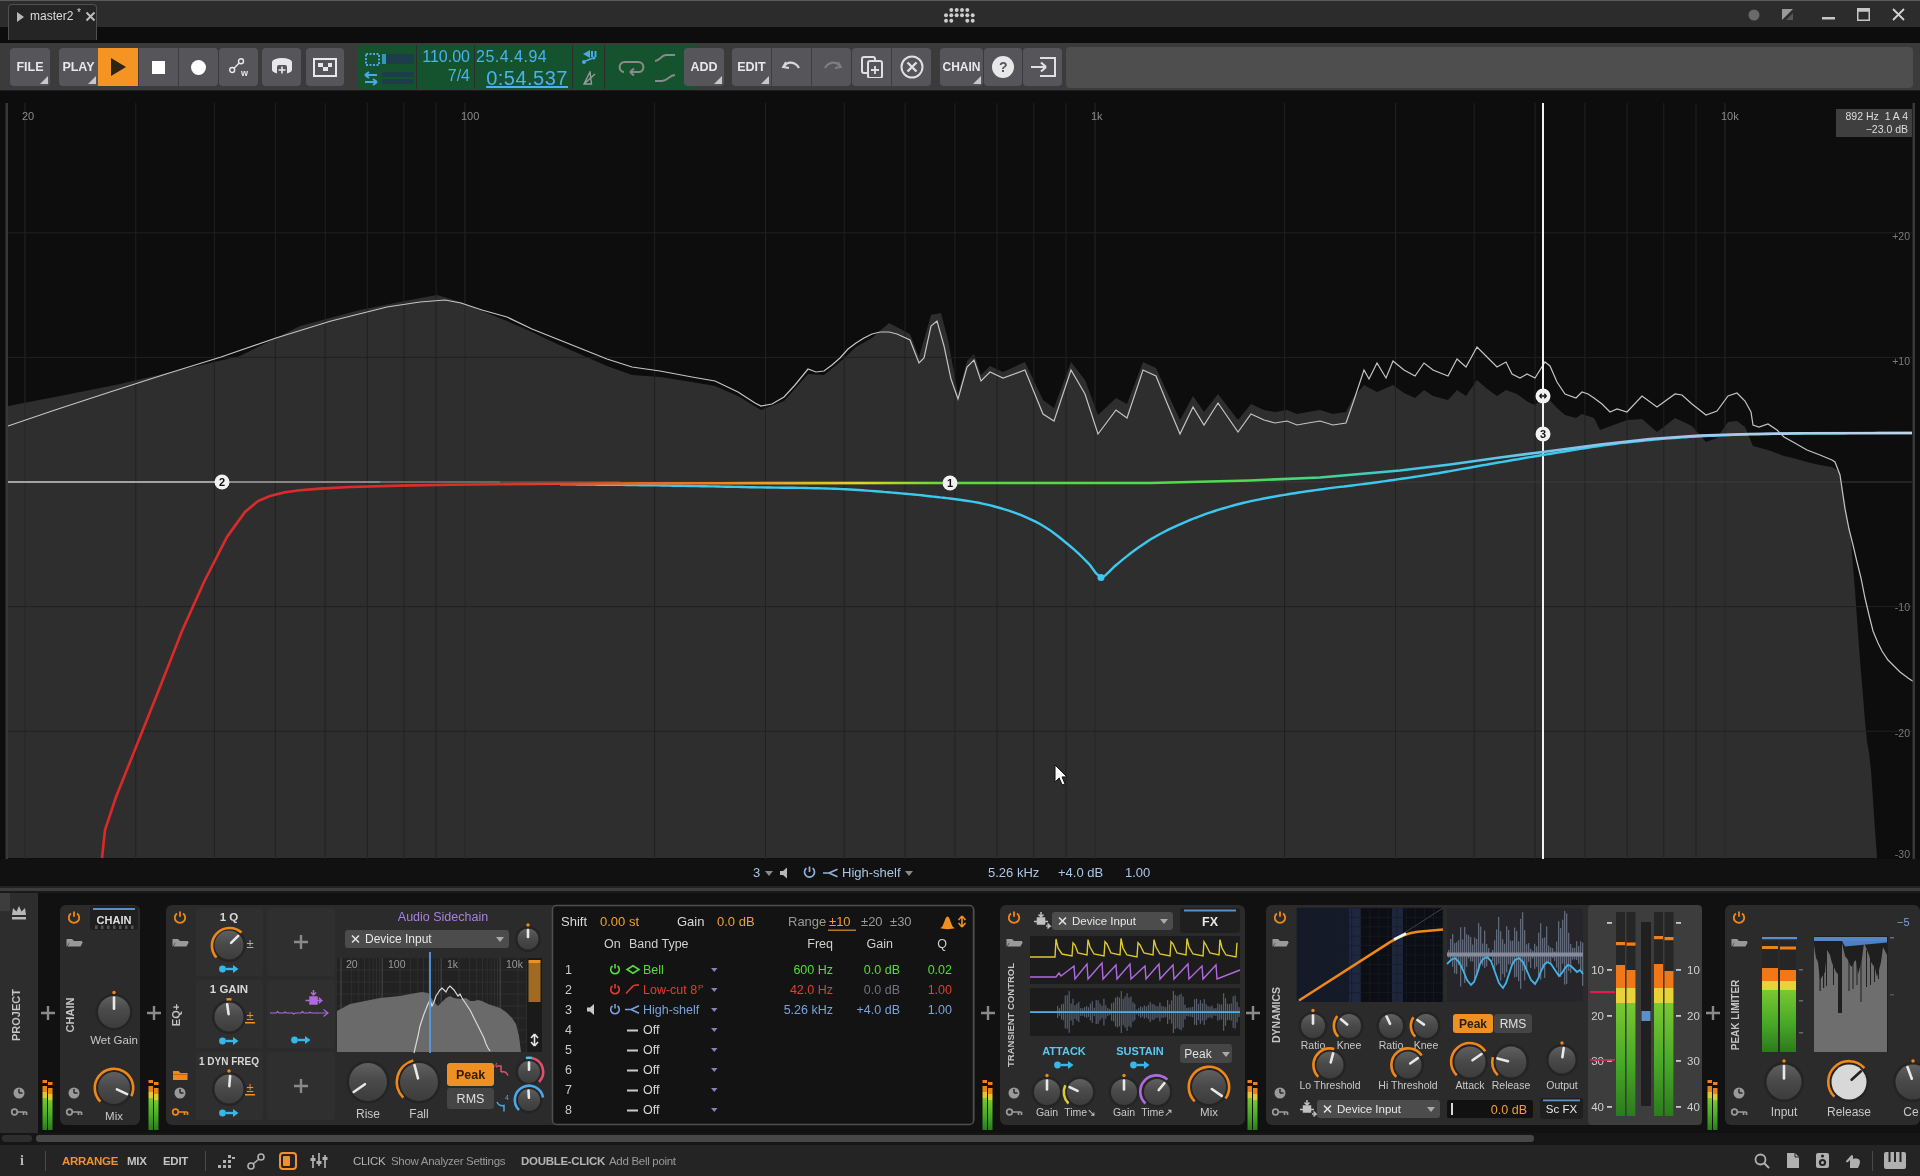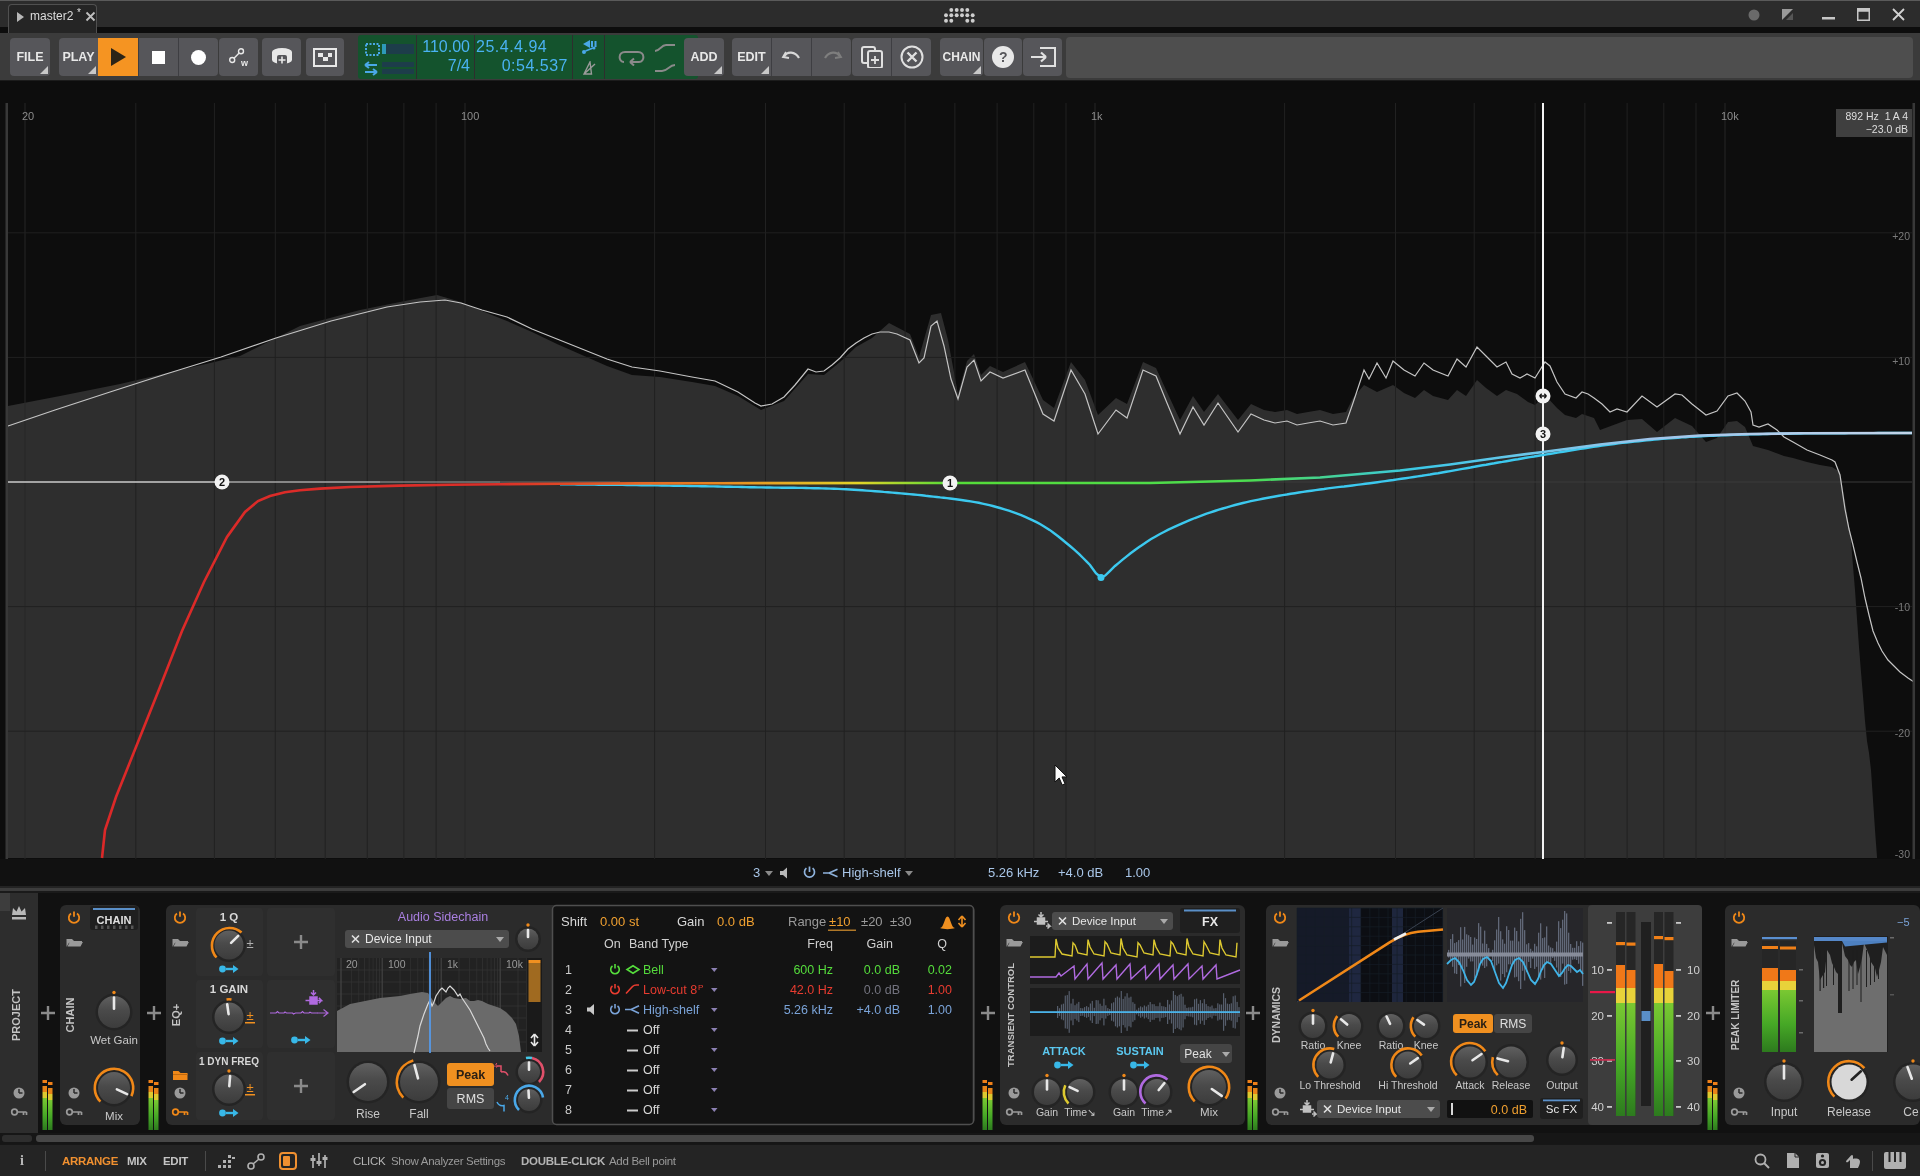--- a/index.html
+++ b/index.html
@@ -3,21 +3,21 @@
 <meta charset="utf-8">
 <style>
   * { margin:0; padding:0; box-sizing:border-box; }
   html,body { width:1920px; height:1176px; background:#0d0d0d; font-family:"Liberation Sans", sans-serif; overflow:hidden; }
   .abs { position:absolute; }
   #root { position:relative; width:1920px; height:1176px; }
   
   #titlebar { position:absolute; left:0; top:0; width:1920px; height:27px; background:#2c2c2c; border-top:1px solid #5a5a5a; }
   #tab { position:absolute; left:8px; top:3px; width:89px; height:36px; background:#252525; border:1px solid #505050; border-bottom:none; border-radius:4px 4px 0 0; color:#dcdcdc; font-size:12px; }
   
-  #toolbar { position:absolute; left:0; top:33px; width:1920px; height:48px; background:#3b3b3b; border-bottom:1px solid #1c1c1c; }
+  #toolbar { position:absolute; left:0; top:43px; width:1920px; height:48px; background:#3b3b3b; border-bottom:1px solid #1c1c1c; }
   .tbtn { position:absolute; top:5px; height:38px; background:#56565a; border-radius:4px; color:#e8e8e8; font-size:12.5px; font-weight:bold; text-align:center; line-height:38px; }
   .tbtn.corner:after { content:""; position:absolute; right:2px; bottom:2px; border-style:solid; border-width:0 0 8px 8px; border-color:transparent transparent #c8c8c8 transparent; }
   
   #eqhead { position:absolute; left:0; top:75px; width:1920px; height:28px; background:#141414;margin-top:32px; }
   
   #graph { position:absolute; left:0; top:103px; }
   
   #eqfoot { position:absolute; left:0; top:859px; width:1920px; height:27px; background:#111111; color:#9db7d8; font-size:12px; }
   
   #devpanel { position:absolute; left:0; top:886px; width:1920px; height:247px; background:#111111; }
@@ -135,21 +135,21 @@
             <path d="M15 11 H3 M15 11 L11 8 M15 11 L11 14"></path>
           </g>
         </svg>
       <div class="abs" style="left:24px;top:27px;width:32px;height:5px;background:#1d3d4a;"></div>
       <div class="abs" style="left:24px;top:34px;width:32px;height:5px;background:#1d3d4a;"></div>
       <div class="abs" style="left:58px;top:0;width:1px;height:44px;background:#2e2e2e;"></div>
       <div class="abs" style="left:60px;top:3px;width:52px;height:17px;color:#4ab2f2;font-size:16px;text-align:right;">110.00</div>
       <div class="abs" style="left:60px;top:22px;width:52px;height:17px;color:#4ab2f2;font-size:16px;text-align:right;">7/4</div>
       <div class="abs" style="left:116px;top:0;width:1px;height:44px;background:#2e2e2e;"></div>
       <div class="abs" style="left:118px;top:3px;width:92px;height:17px;color:#4ab2f2;font-size:16px;text-align:left;letter-spacing:0.5px;">25.4.4.94</div>
-      <div class="abs" style="left:118px;top:22px;width:92px;height:17px;color:#4ab2f2;font-size:16px;text-align:right;letter-spacing:0.5px;">0:54.537</div>
+      <div class="abs" style="left:118px;top:22px;width:92px;height:17px;color:#4ab2f2;font-size:20px;text-align:right;letter-spacing:0.5px;text-decoration:underline;">0:54.537</div>
       <div class="abs" style="left:214px;top:0;width:1px;height:44px;background:#2e2e2e;"></div>
       <svg class="abs" style="left:222px;top:5px" width="18" height="15">
           <path d="M10 8 L3 4 L10 0 Z" fill="#4aa8e8"></path>
           <rect x="11" y="1" width="2" height="6" fill="#4aa8e8"></rect>
           <rect x="14.5" y="1" width="2" height="6" fill="#4aa8e8"></rect>
           <circle cx="4" cy="12" r="2" fill="#4aa8e8"></circle>
           <path d="M5.5 11 L13 8" stroke="#4aa8e8" stroke-width="1.6"></path>
           <circle cx="14" cy="8" r="1.5" fill="#4aa8e8"></circle>
         </svg>
       <svg class="abs" style="left:224px;top:26px" width="15" height="14">

